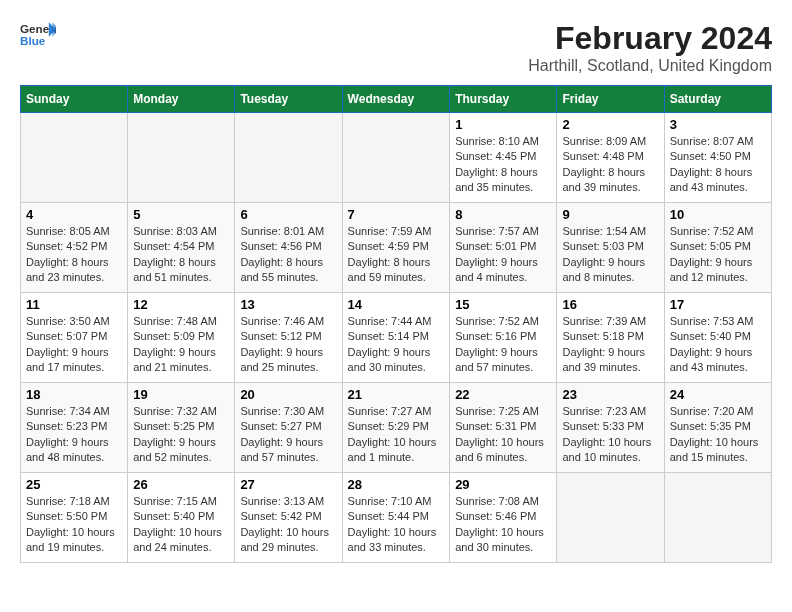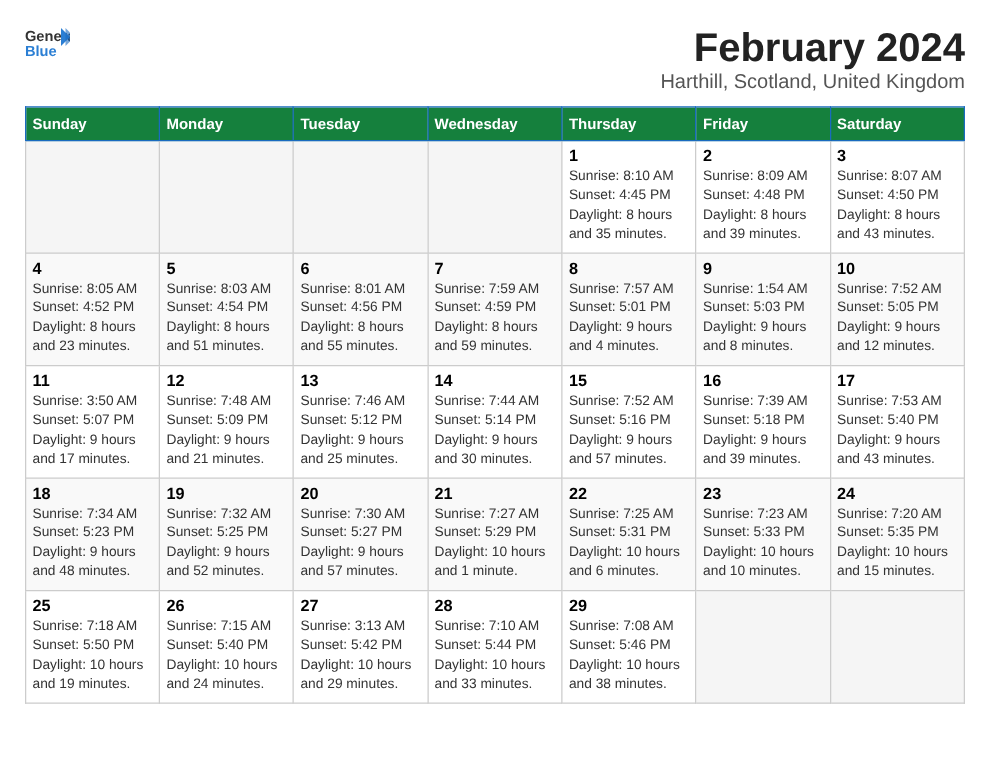--- a/index.html
+++ b/index.html
@@ -229,19 +229,19 @@
         <td>
           <span class="day-number">27</span>
           <div class="day-info"><span>Sunrise: 3:13 AM</span><br><span>Sunset: 5:42 PM</span><br><span>Daylight: 10 hours and 29 minutes.</span></div>
         </td>
         <td>
           <span class="day-number">28</span>
           <div class="day-info"><span>Sunrise: 7:10 AM</span><br><span>Sunset: 5:44 PM</span><br><span>Daylight: 10 hours and 33 minutes.</span></div>
         </td>
         <td>
           <span class="day-number">29</span>
-          <div class="day-info"><span>Sunrise: 7:08 AM</span><br><span>Sunset: 5:46 PM</span><br><span>Daylight: 10 hours and 38 minutes.</span></div>
+          <div class="day-info"><span>Sunrise: 7:08 AM</span><br><span>Sunset: 5:46 PM</span><br><span>Daylight: 10 hours and 30 minutes.</span></div>
         </td>
         <td class="empty"></td>
         <td class="empty"></td>
       </tr>
     </tbody>
 </table>
 
 </body></html>

